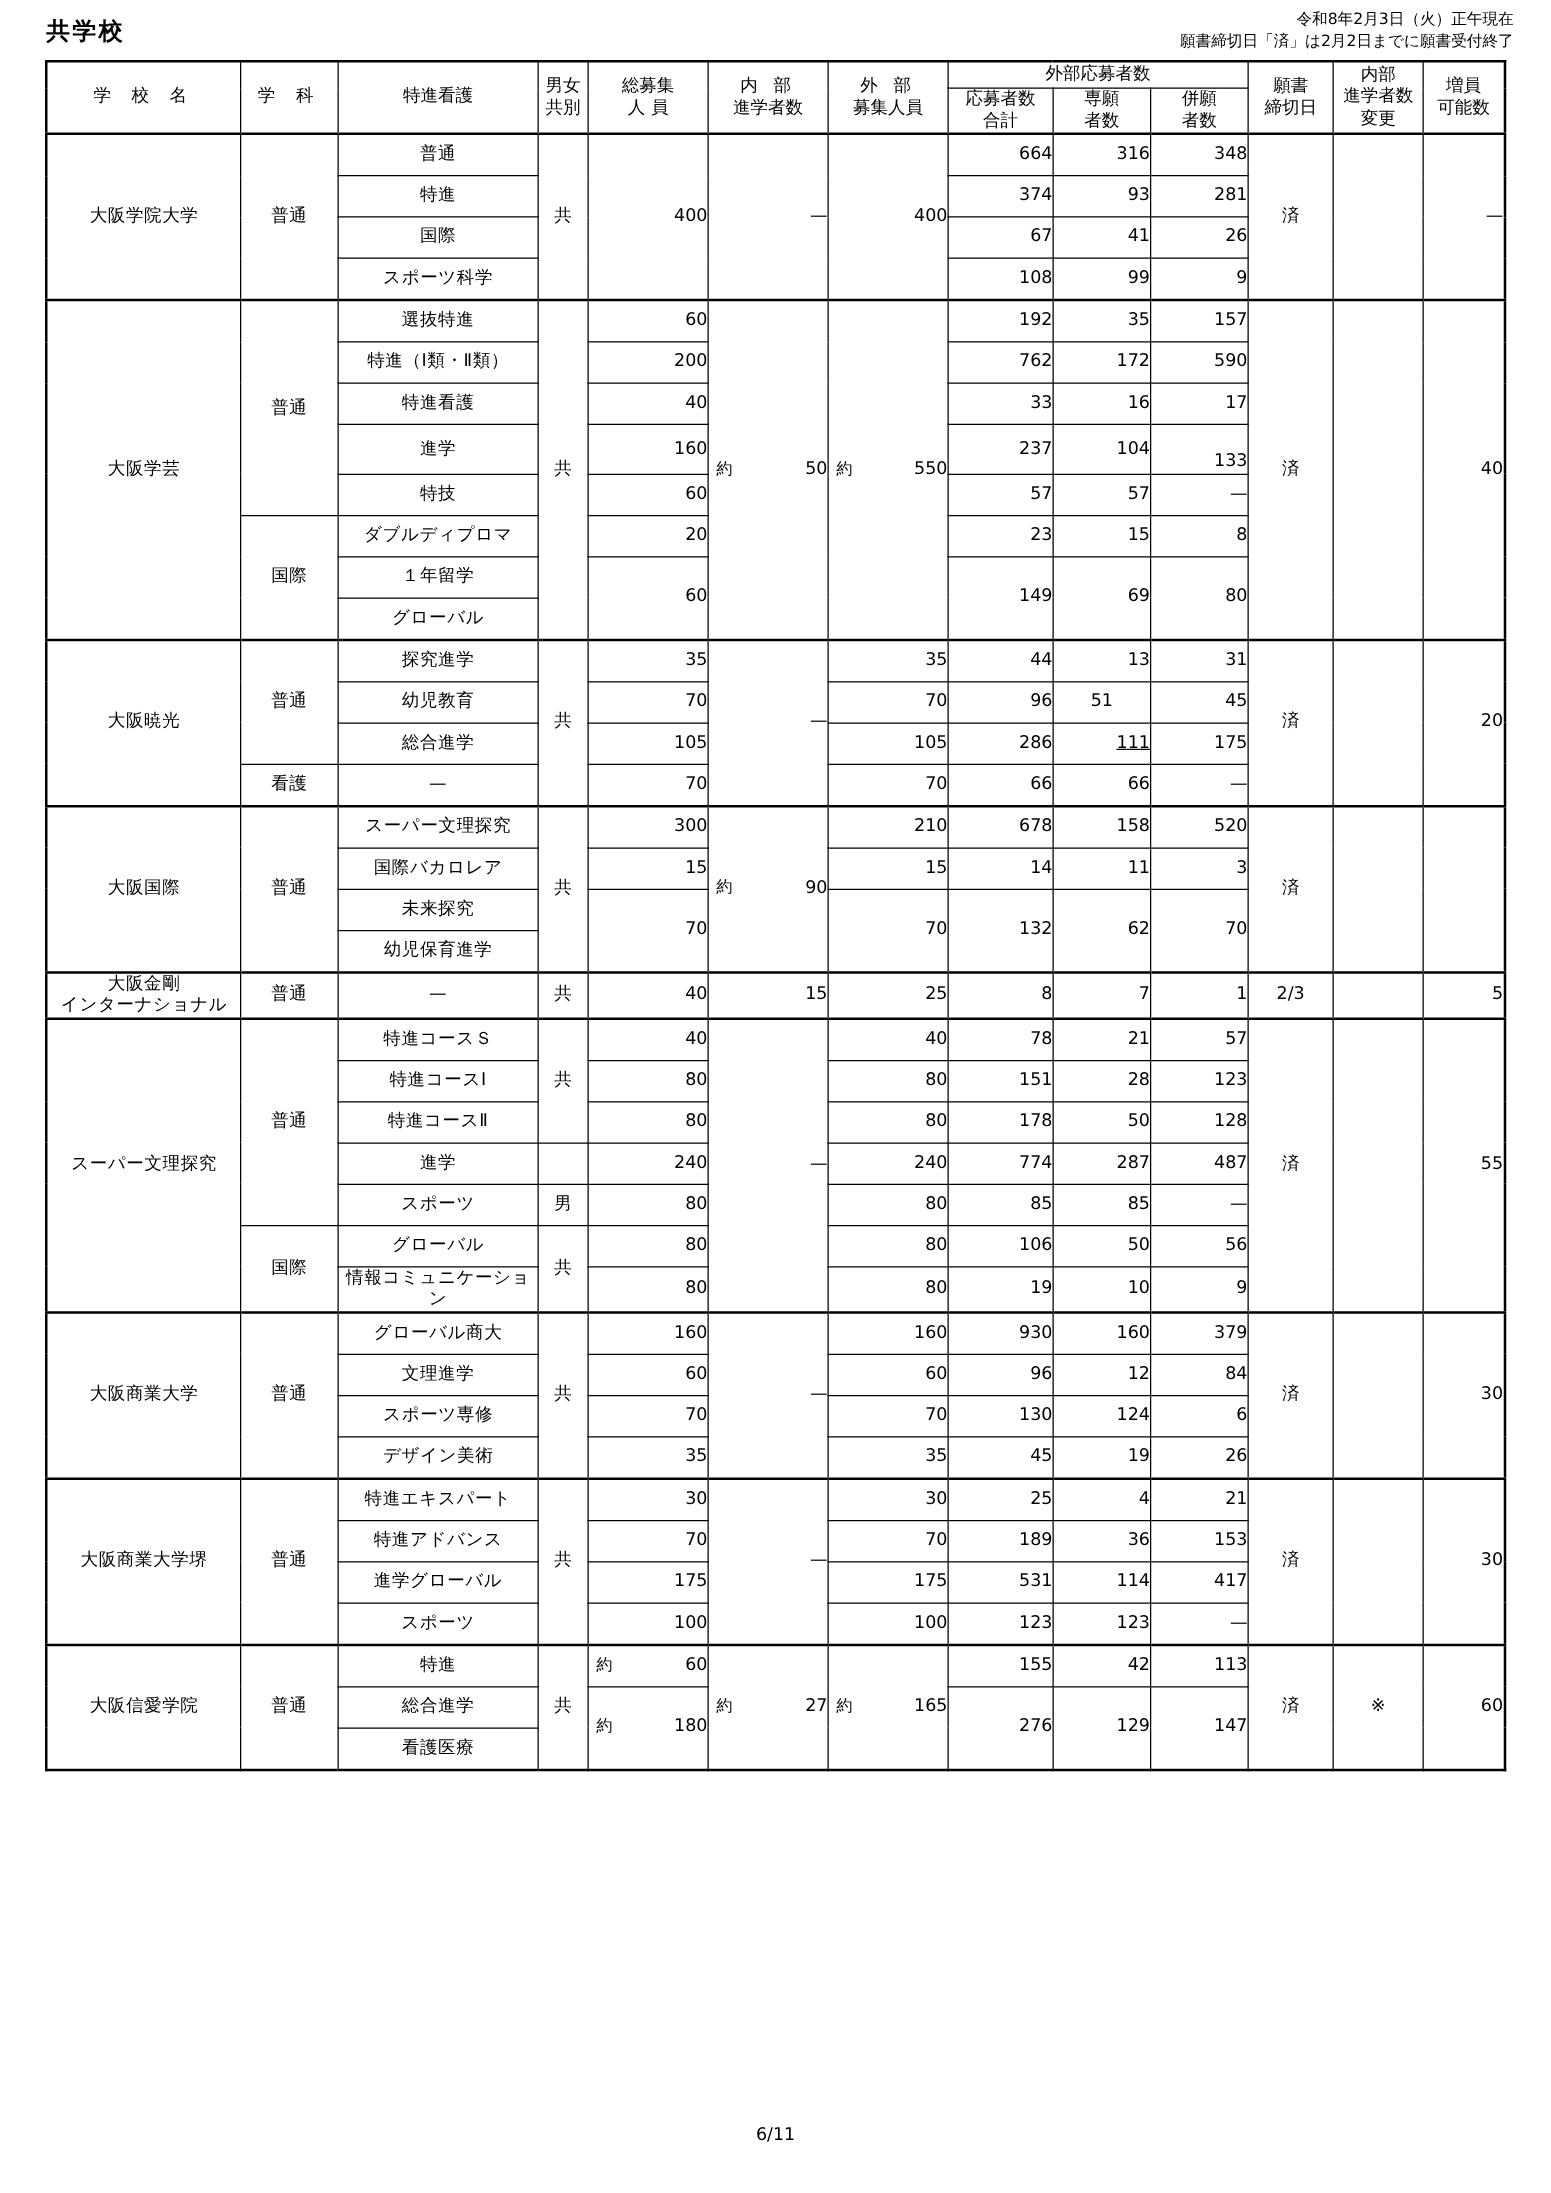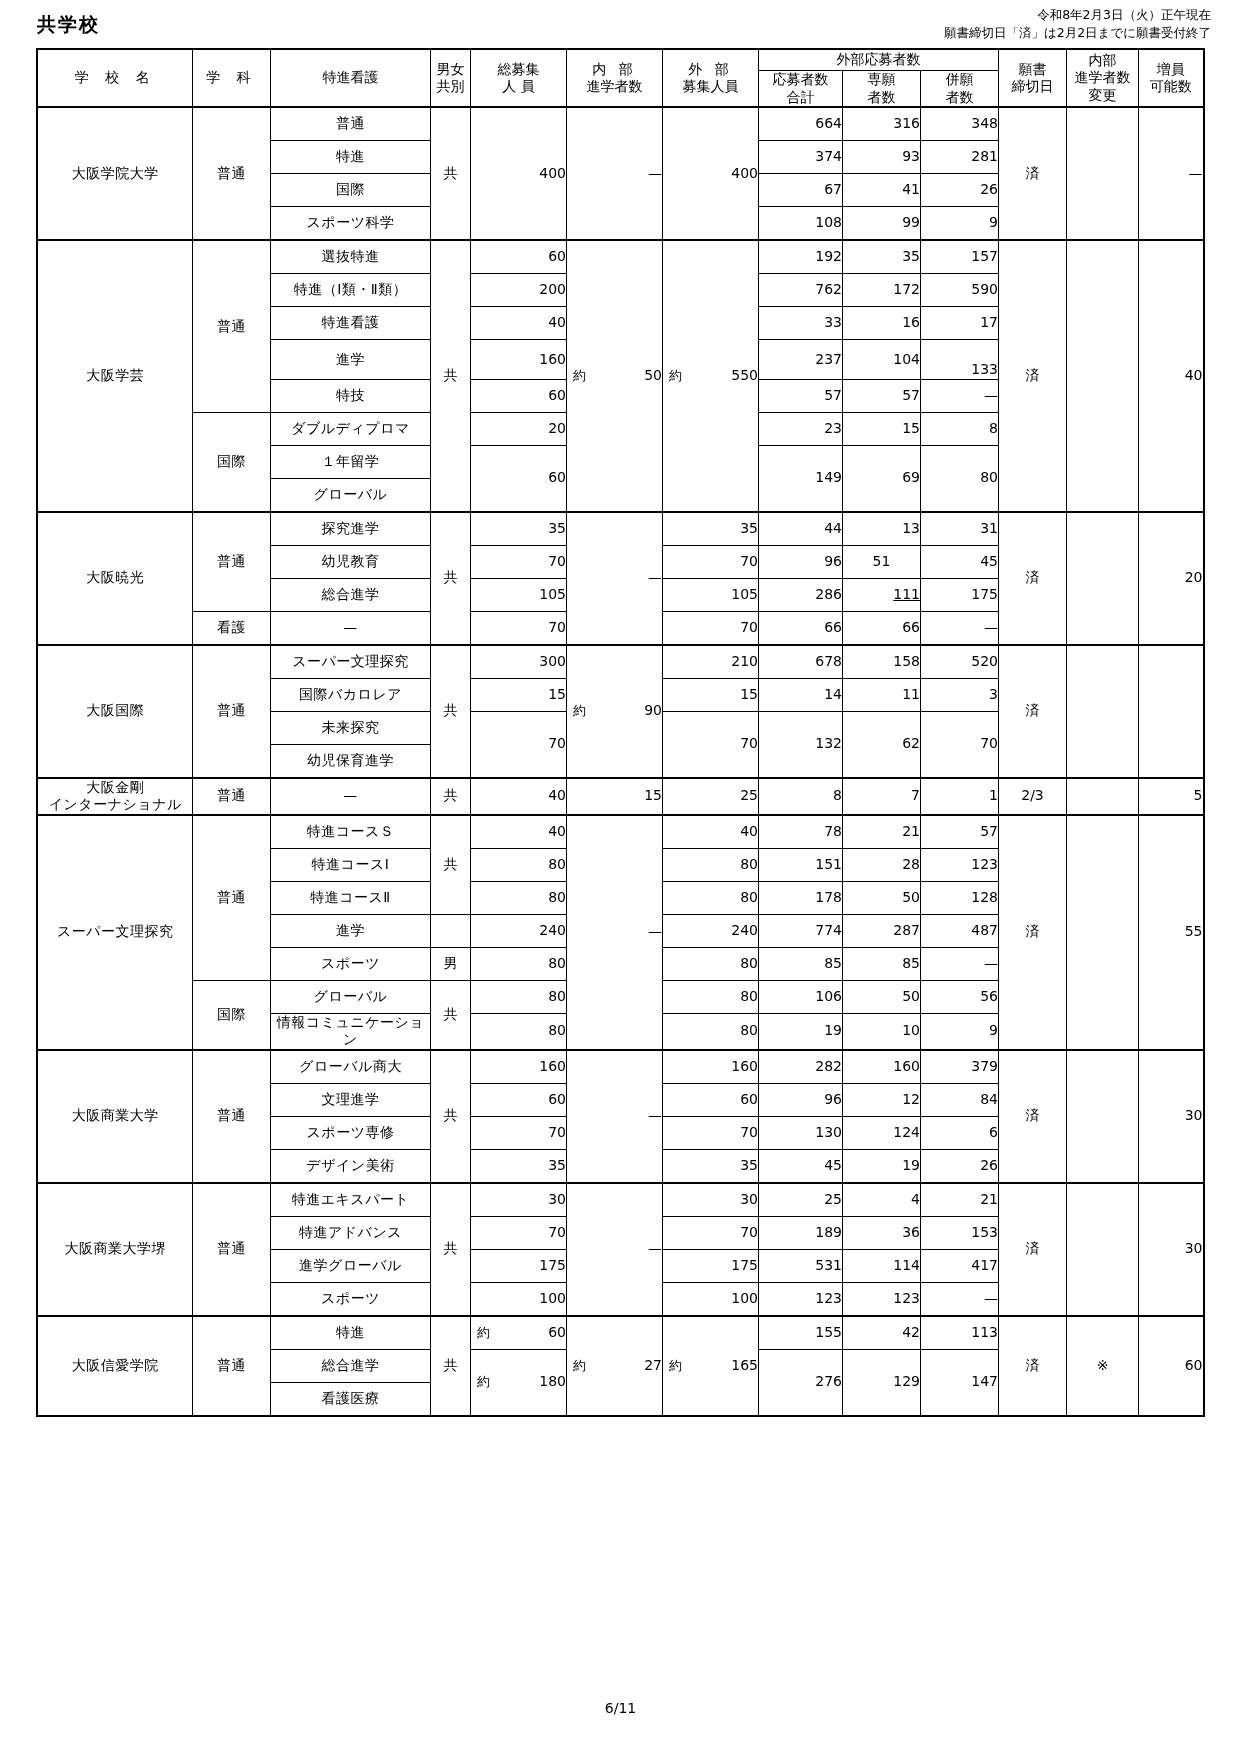--- a/index.html
+++ b/index.html
@@ -679,21 +679,21 @@
           <td class="vcell thick-top">
             <span class="cellnum" style="width: 100%;">160</span>
           </td>
           <td rowspan="4" class="vcell thick-top">
             <span class="cellnum" style="width: 100%;">—</span>
           </td>
           <td class="vcell thick-top">
             <span class="cellnum" style="width: 100%;">160</span>
           </td>
           <td class="vcell thick-top">
-            <span class="cellnum" style="width: 100%;">282</span>
+            <span class="cellnum" style="width: 100%;">930</span>
           </td>
           <td class="vcell thick-top">
             <span class="cellnum" style="width: 100%;">160</span>
           </td>
           <td class="vcell thick-top">
             <span class="cellnum" style="width: 100%;">379</span>
           </td>
           <td rowspan="4" class="vcell thick-top">済</td>
           <td rowspan="4" class="vcell thick-top"></td>
           <td rowspan="4" class="vcell thick-top">

